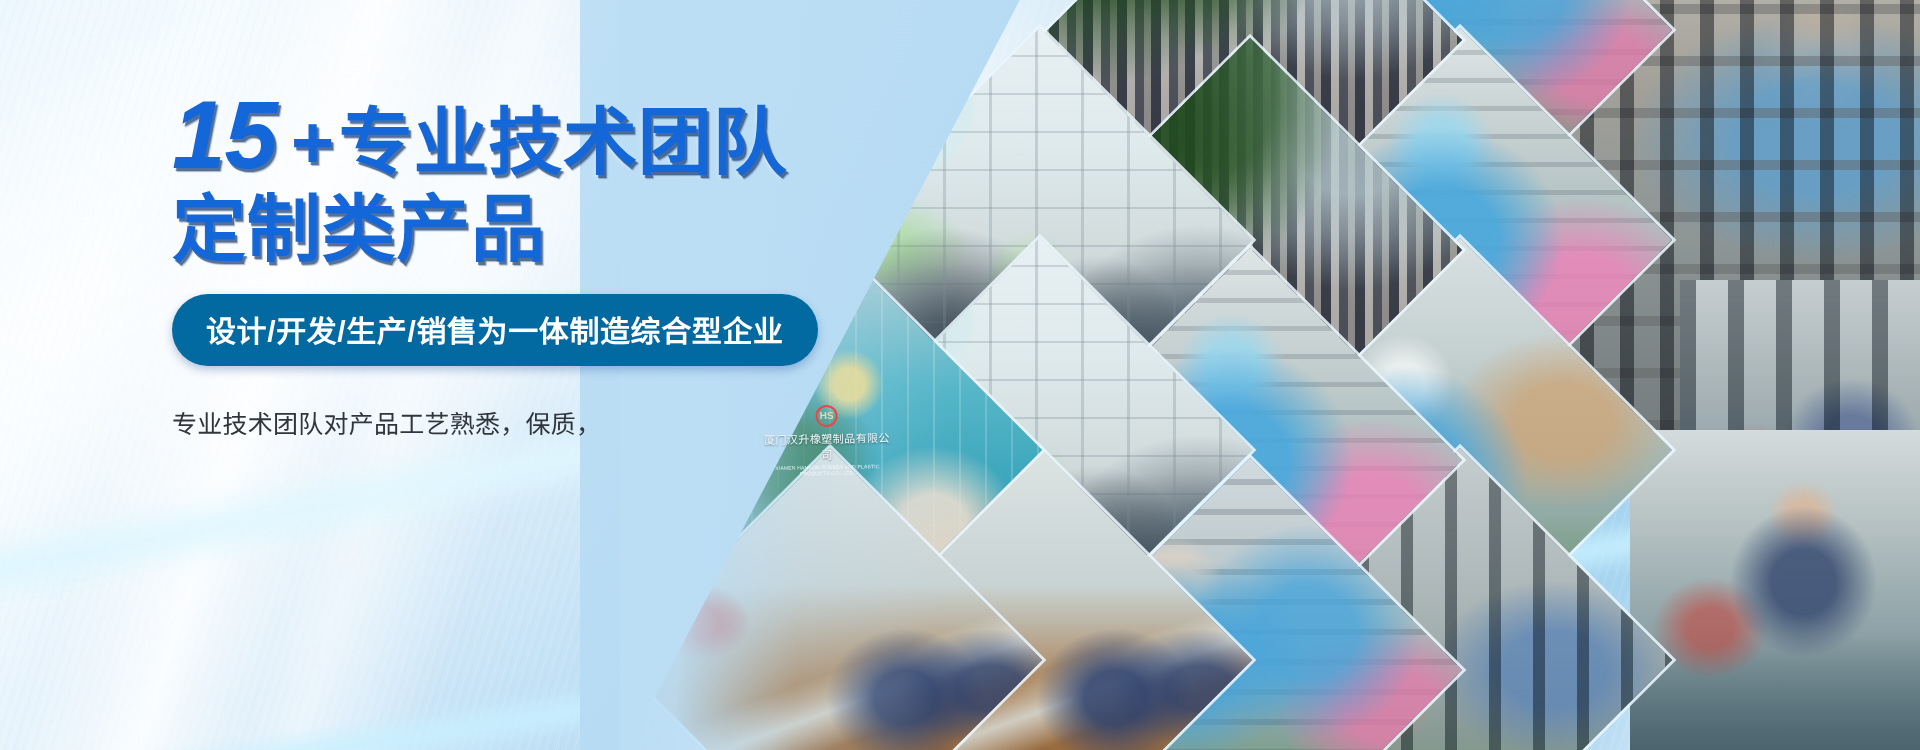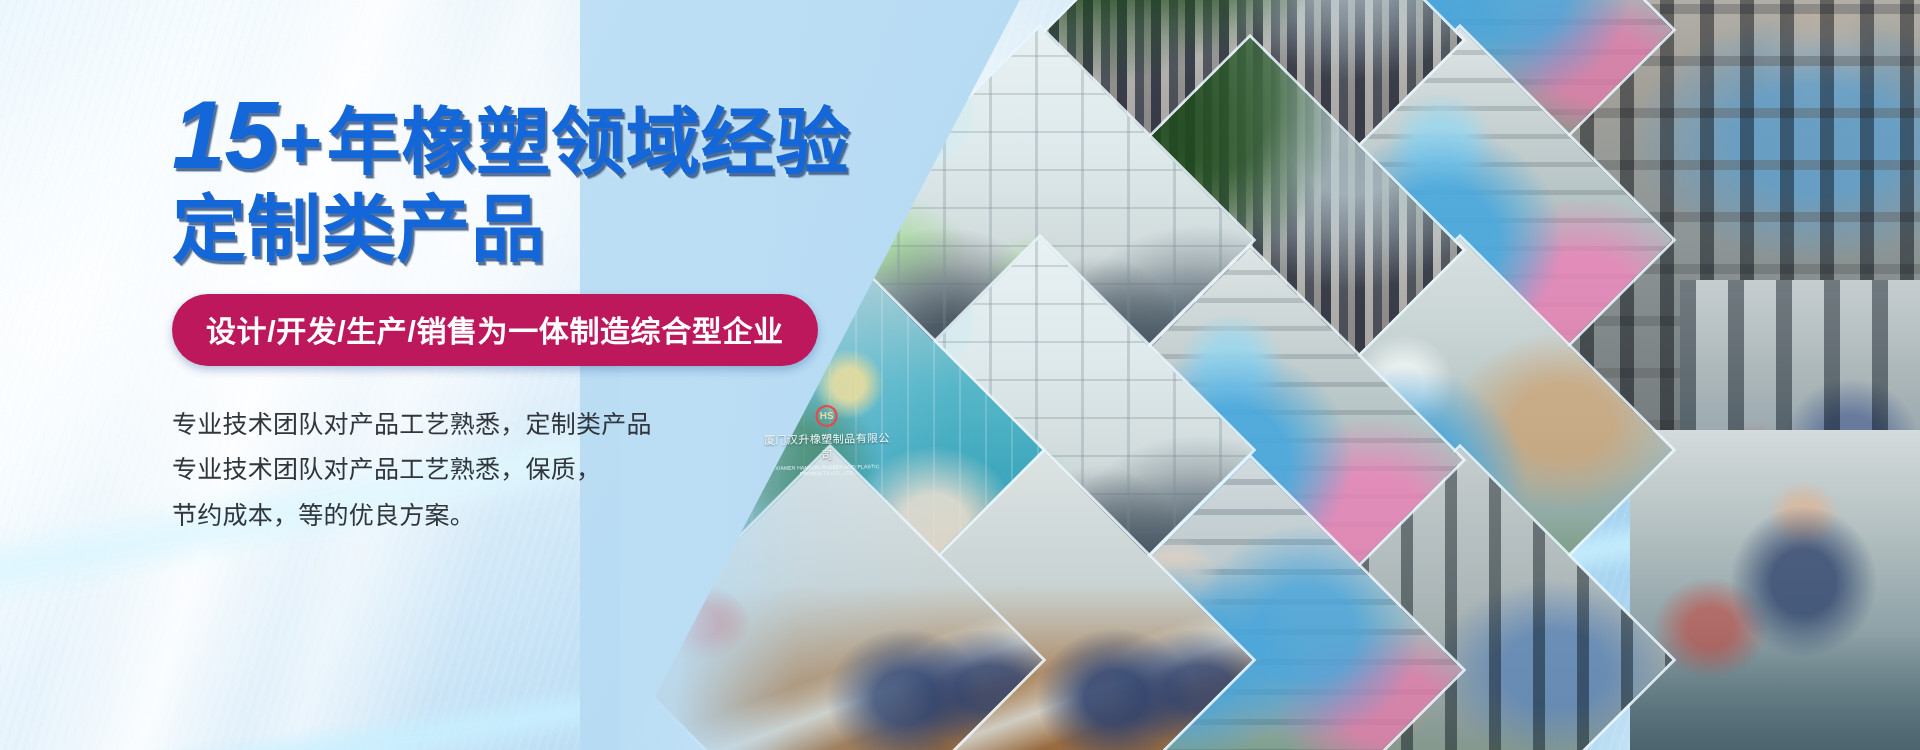--- a/index.html
+++ b/index.html
@@ -240,28 +240,28 @@
     font-weight:bold; color:#1467d8; line-height:1.02;
     letter-spacing:.01em; white-space:nowrap;
     text-shadow:
       2px 3px 0 rgba(18,55,110,.55),
       3px 4px 1px rgba(18,55,110,.35),
       0 2px 4px rgba(255,255,255,.5);
   }
   .hl-1{ font-size:74px; }
   .hl-1 .num{
     font-size:96px; font-style:italic; letter-spacing:-.01em;
-    line-height:.9; margin-right:2px;
+    line-height:.9; margin-right:14px;
   }
   .hl-1 .plus{ font-size:74px; font-weight:bold; margin:0 4px 0 0; }
   .hl-2{ font-size:74px; margin-top:12px; }
 
   .badge{
     display:inline-block; margin-top:26px;
-    background:#be185d; color:#fff; border-radius:40px;
+    background:#0369a1; color:#fff; border-radius:40px;
     padding:13px 34px 15px;
     font-size:30px; font-weight:bold; letter-spacing:.02em;
     box-shadow:0 4px 10px rgba(20,70,150,.30);
     white-space:nowrap;
   }
 
   .paragraph{
     margin-top:36px; color:#30363c; font-size:25px;
     line-height:1.82; letter-spacing:.01em;
   }
@@ -365,27 +365,25 @@
 
   <div class="collage-sign">
     <div class="logo">HS</div>
     <div class="cn">厦门汉升橡塑制品有限公司</div>
     <div class="en">XIAMEN HANSON RUBBER AND PLASTIC PRODUCTS CO., LTD.</div>
   </div>
 
   <div class="text-col">
 
     <div class="headline hl-1">
-      <span class="num">15</span><span class="plus">+</span><span class="rest">年橡塑领域经验</span>
+      <span class="num">15</span><span class="plus">+</span><span class="rest">专业技术团队</span>
     </div>
 
     <div class="headline hl-2">定制类产品</div>
 
     <div class="badge">设计/开发/生产/销售为一体制造综合型企业</div>
 
     <div class="paragraph">
-      <div>专业技术团队对产品工艺熟悉，定制类产品</div>
       <div>专业技术团队对产品工艺熟悉，保质，</div>
-      <div>节约成本，等的优良方案。</div>
     </div>
 
   </div>
 </div>
 
 </body></html>

